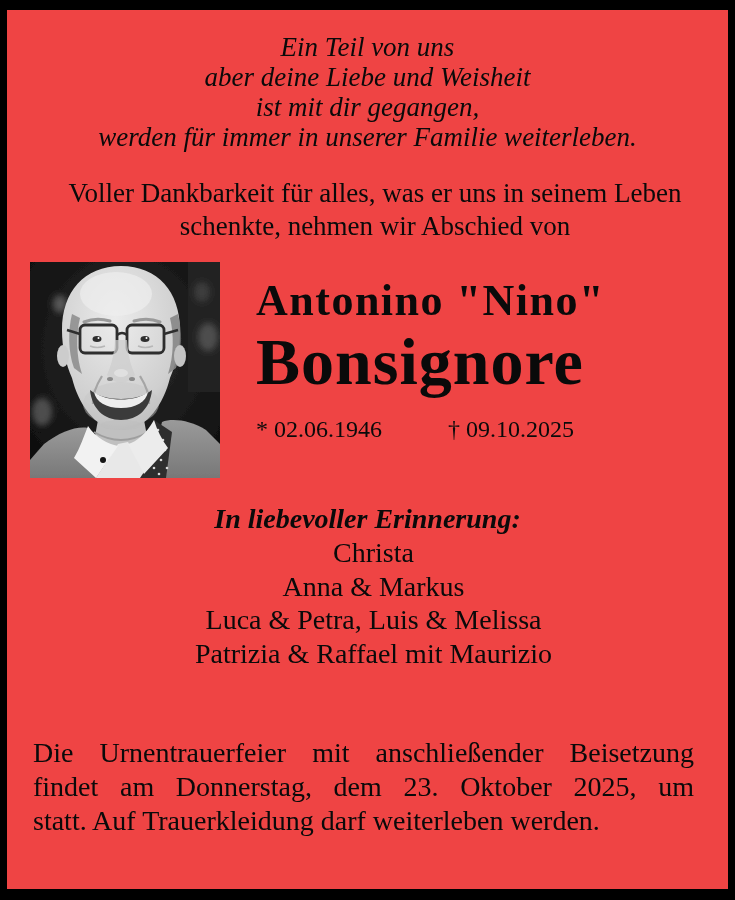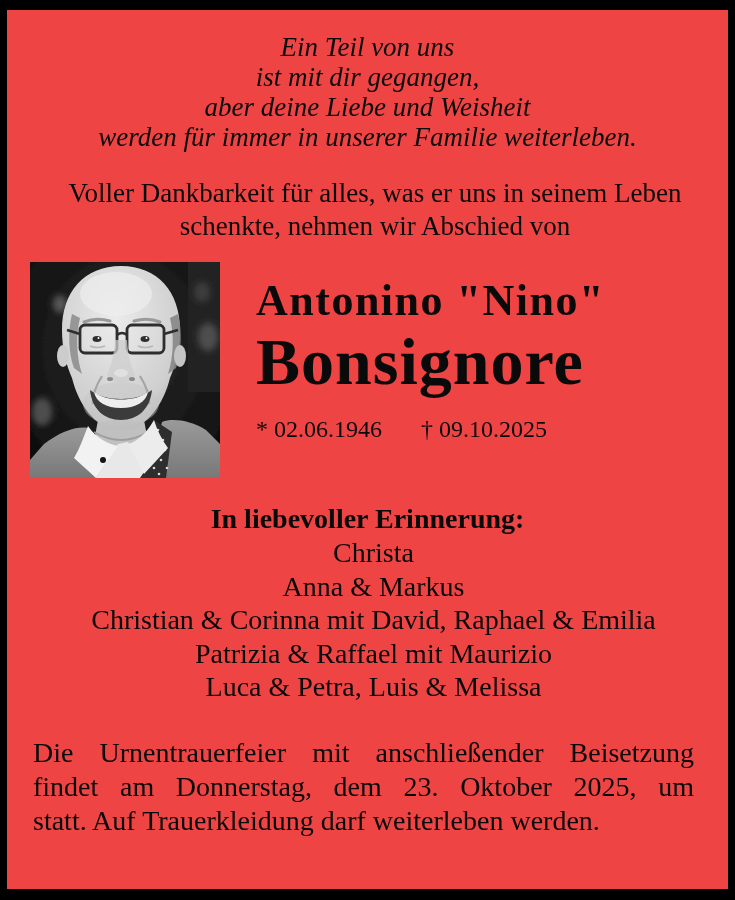--- a/index.html
+++ b/index.html
@@ -15,37 +15,37 @@
     overflow:hidden;
   }
   .epigraph{margin-top:22px;text-align:center;font-style:italic;font-size:27px;line-height:30px;}
   .intro{margin-top:25px;text-align:center;font-size:27px;line-height:33px;padding-left:15px;}
   .main-row{position:absolute;left:23px;top:252px;display:flex;align-items:flex-start;}
   .photo{width:190px;height:216px;display:block;flex:0 0 auto;}
   .name-col{margin-left:36px;padding-top:14px;}
   .name1{font-size:44px;font-weight:bold;letter-spacing:1.5px;line-height:50px;white-space:nowrap;}
   .name2{font-size:66px;font-weight:bold;letter-spacing:1px;line-height:68px;margin-top:2px;white-space:nowrap;}
   .dates{margin-top:20px;font-size:24px;white-space:nowrap;}
-  .dates .birth{margin-right:39px;}
+  .dates .birth{margin-right:66px;}
   .memorial{position:absolute;left:0;right:0;top:492px;text-align:center;}
-  .memorial-heading{font-weight:bold;font-size:28px;line-height:34px;}
+  .memorial-heading{font-weight:bold;font-size:28px;line-height:34px;font-style:italic;}
   .mourner{font-size:28px;line-height:33.5px;margin-left:12px;}
   .funeral{position:absolute;left:26px;right:34px;top:726px;font-size:28px;line-height:34px;}
   .jline{text-align:justify;text-align-last:justify;}
   .jline.last{text-align:justify;text-align-last:left;}
 </style>
 </head>
 <body>
 
 <div class="page">
 
   <div class="epigraph">
     <div>Ein Teil von uns</div>
+    <div>aber deine Liebe und Weisheit</div>
     <div>ist mit dir gegangen,</div>
-    <div>aber deine Liebe und Weisheit</div>
     <div>werden für immer in unserer Familie weiterleben.</div>
   </div>
 
   <div class="intro">
     <div>Voller Dankbarkeit für alles, was er uns in seinem Leben</div>
     <div>schenkte, nehmen wir Abschied von</div>
   </div>
 
   <div class="main-row">
     <svg class="photo" viewBox="0 0 190 216" xmlns="http://www.w3.org/2000/svg" role="img">
@@ -141,23 +141,22 @@
       <div class="dates">
         <span class="birth">* 02.06.1946</span><span>† 09.10.2025</span>
       </div>
     </div>
   </div>
 
   <div class="memorial">
     <div class="memorial-heading">In liebevoller Erinnerung:</div>
     <div class="mourner">Christa</div>
     <div class="mourner">Anna &amp; Markus</div>
-    <div class="mourner">Christian &amp; Corinna mit David, Raphael &amp; Emilia</div>
+    <div class="mourner">Luca &amp; Petra, Luis &amp; Melissa</div>
     <div class="mourner">Patrizia &amp; Raffael mit Maurizio</div>
-    <div class="mourner">Luca &amp; Petra, Luis &amp; Melissa</div>
   </div>
 
   <div class="funeral">
     <div class="jline">Die Urnentrauerfeier mit anschließender Beisetzung</div>
     <div class="jline">findet am Donnerstag, dem 23. Oktober 2025, um</div>
     <div class="jline last">statt. Auf Trauerkleidung darf weiterleben werden.</div>
   </div>
 
 </div>
 

